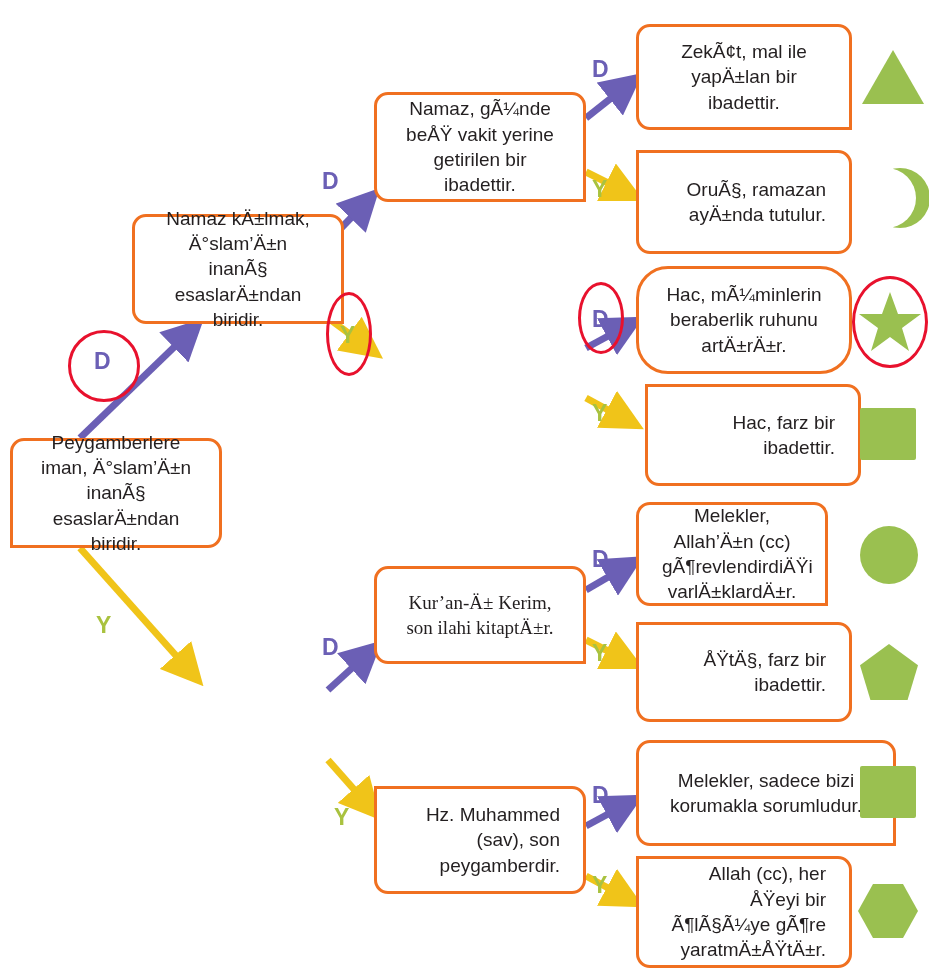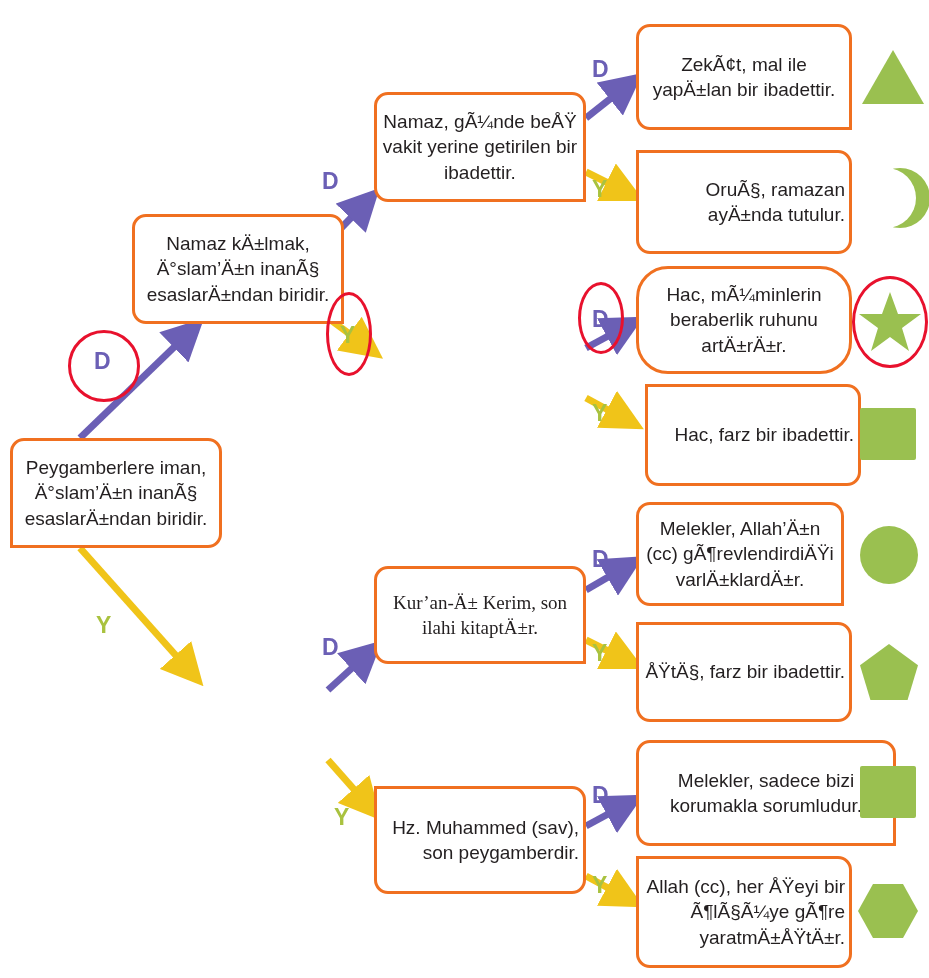--- a/index.html
+++ b/index.html
@@ -22,21 +22,21 @@
     box-sizing: border-box;
     border: 3px solid #f07020;
     border-radius: 14px;
     background: #ffffff;
     color: #231f20;
     display: flex;
     align-items: center;
     justify-content: center;
     text-align: center;
     line-height: 1.33;
-    padding: 6px 4px;
+    padding: 6px 23px;
     font-size: 19px;
   }
   .node span {
     display: block;
     width: 100%;
   }
   
   .corner-bl { border-bottom-left-radius: 0; }
   .corner-br { border-bottom-right-radius: 0; }
   .corner-tl { border-top-left-radius: 0; text-align: right; }
@@ -178,21 +178,21 @@
 
 
   <div class="node corner-br" style="left:374px; top:566px; width:212px; height:98px;font-family:Liberation Serif, serif;">
     <span>Kur’an-Ä± Kerim, son ilahi kitaptÄ±r.</span>
   </div>
 
   <div class="node corner-tl" style="left:374px; top:786px; width:212px; height:108px;">
     <span>Hz. Muhammed (sav), son peygamberdir.</span>
   </div>
 
-  <div class="node corner-br" style="left:636px; top:502px; width:208px; height:104px;">
+  <div class="node corner-br" style="left:636px; top:502px; width:192px; height:104px;">
     <span>Melekler, Allah’Ä±n (cc) gÃ¶revlendirdiÄŸi varlÄ±klardÄ±r.</span>
   </div>
 
   <div class="node corner-tl" style="left:636px; top:622px; width:216px; height:100px;">
     <span>ÅŸtÄ§, farz bir ibadettir.</span>
   </div>
 
   <div class="node corner-br" style="left:636px; top:740px; width:260px; height:106px;">
     <span>Melekler, sadece bizi korumakla sorumludur.</span>
   </div>

